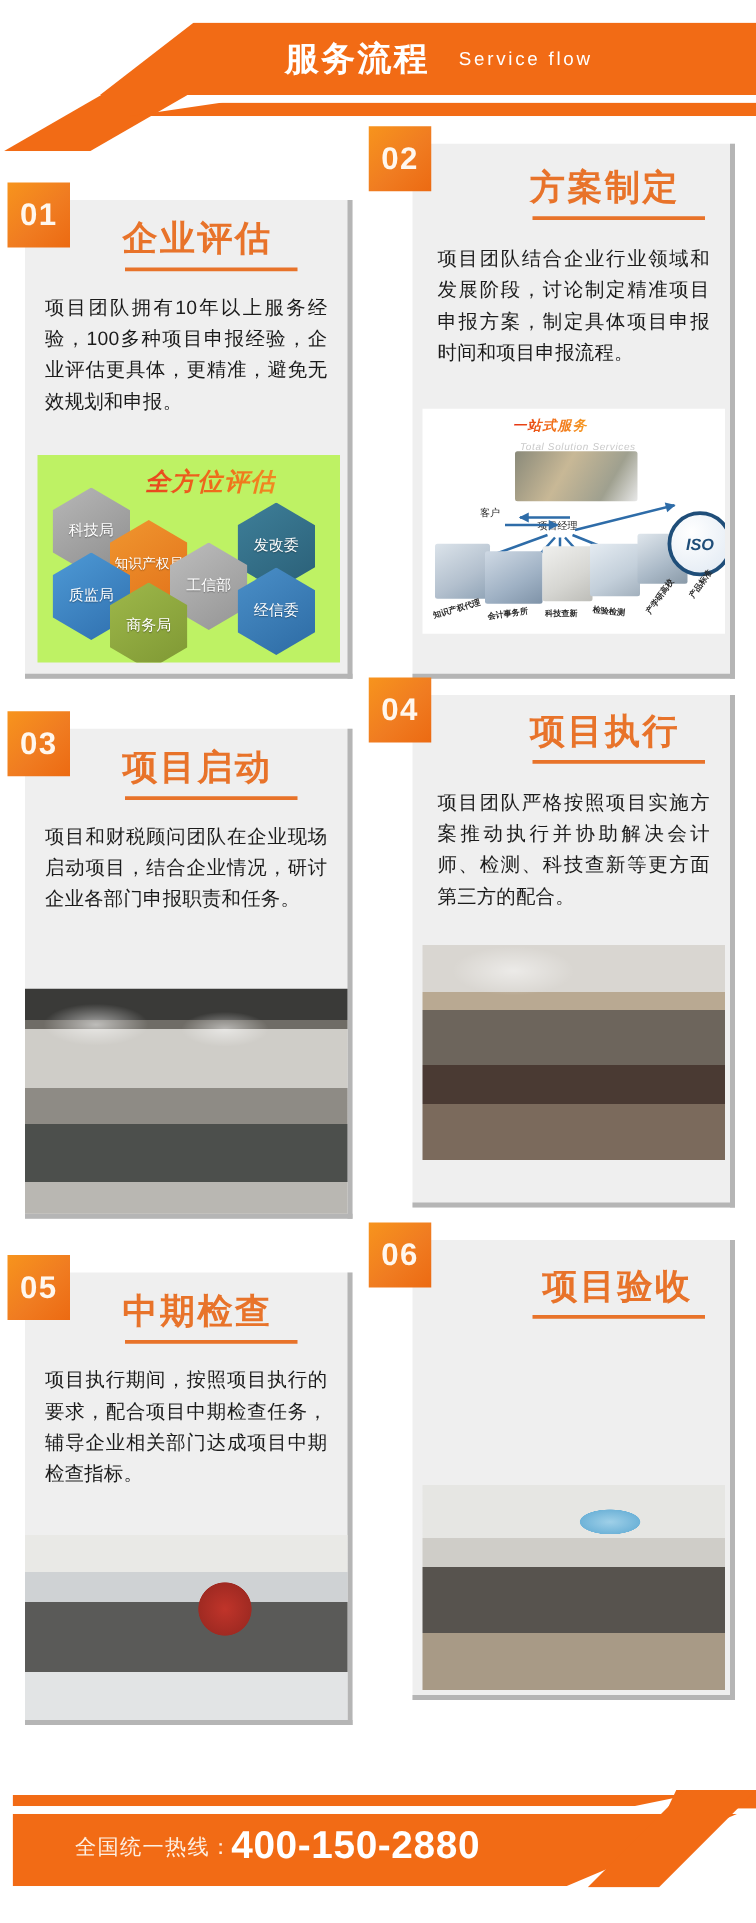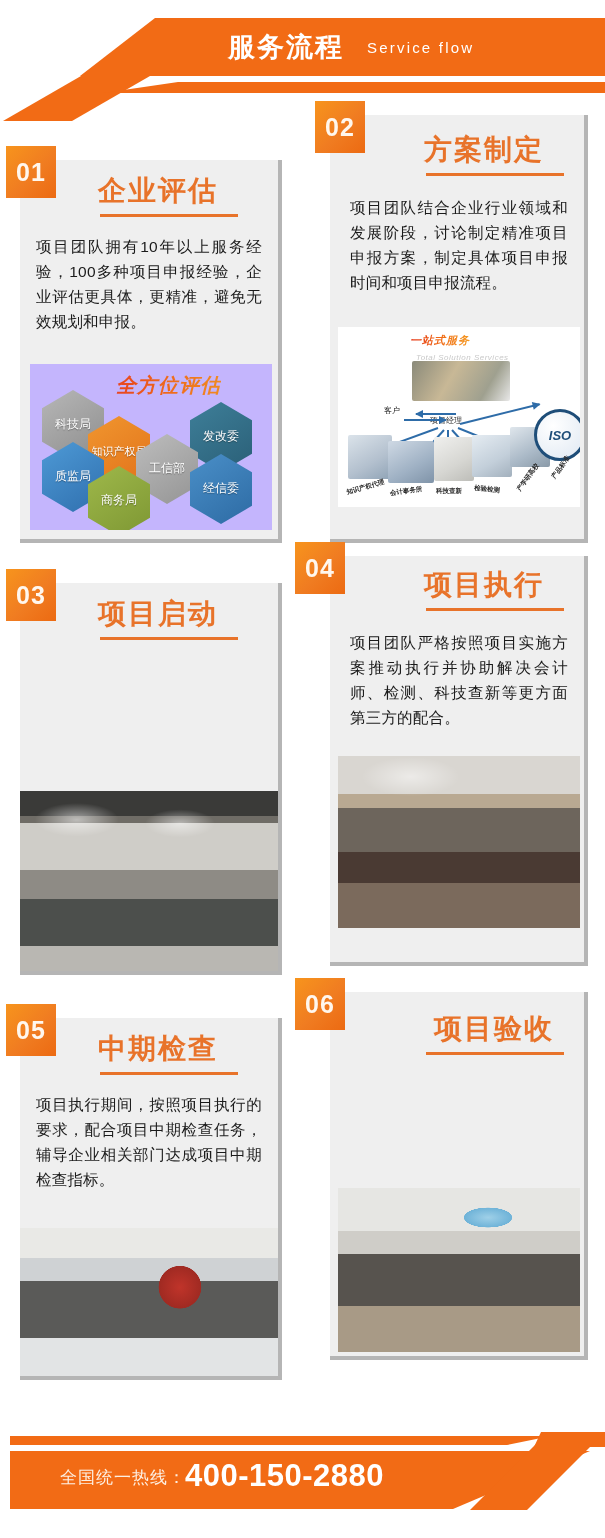--- a/index.html
+++ b/index.html
@@ -76,21 +76,21 @@
     font-size: 15.5px;
     line-height: 1.62;
     letter-spacing: 0.2px;
     text-align: justify;
   }
 
   
   .photo { position: absolute; overflow: hidden; background: #cfd3d6; }
 
   
-  .hexbox { background: #c4b5fd; }
+  .hexbox { background: #bef264; }
   .hex {
     position: absolute;
     width: 62px; height: 70px;
     clip-path: polygon(50% 0%, 100% 26%, 100% 74%, 50% 100%, 0% 74%, 0% 26%);
     display: flex; align-items: center; justify-content: center;
     color: #ffffff; font-size: 12px; font-weight: normal; line-height: 1.15;
     text-align: right; text-shadow: 0 1px 1px rgba(0,0,0,.35);
   }
   .hx-gray   { background: linear-gradient(145deg,#b7b7b7,#8d8d8d); }
   .hx-gray2  { background: linear-gradient(145deg,#bdbdbd,#949494); }
@@ -196,21 +196,21 @@
       <div class="hex hx-blue" style="left:12px;  top:78px;">质监局</div>
       <div class="hex hx-gray2" style="left:106px; top:70px;">工信部</div>
       <div class="hex hx-blue2" style="left:160px; top:90px;">经信委</div>
       <div class="hex hx-olive" style="left:58px;  top:102px;">商务局</div>
     </div>
   </div>
 </div>
 
 <div class="card" style="left:330px; top:115px; width:258px; height:428px;">
   <div class="card-inner">
-    <div class="badge" style="left:-35px; top:-14px;margin-left:20px;">02</div>
+    <div class="badge" style="left:-35px; top:-14px;">02</div>
     <div class="card-title" style="left:94px; top:16px;">方案制定</div>
     <div class="title-rule" style="left:96px; top:58px; width:138px;"></div>
     <div class="card-body" style="left:20px; top:80px; width:218px;">项目团队结合企业行业领域和发展阶段，讨论制定精准项目申报方案，制定具体项目申报时间和项目申报流程。</div>
 
     <div class="photo svcbox" style="left:8px; top:212px; width:242px; height:180px;">
       <div class="svc-title" style="left:72px; top:6px;">一站式服务</div>
       <div class="svc-sub" style="left:78px; top:26px;">Total Solution Services</div>
 
       <div class="svc-node" style="left:74px; top:34px; width:98px; height:40px;
            background:linear-gradient(120deg,#8a8a7a,#c8b896 40%,#9fa08f 75%,#e8e8e8);"></div>
@@ -247,20 +247,21 @@
       <div class="svc-lbl" style="left:210px; top:136px; transform:rotate(-54deg);">产品标准</div>
     </div>
   </div>
 </div>
 
 <div class="card" style="left:20px; top:583px; width:262px; height:392px;">
   <div class="card-inner">
     <div class="badge" style="left:-14px; top:-14px;">03</div>
     <div class="card-title" style="left:78px; top:12px;">项目启动</div>
     <div class="title-rule" style="left:80px; top:54px; width:138px;"></div>
+    <div class="card-body" style="left:16px; top:74px; width:226px;">项目和财税顾问团队在企业现场启动项目，结合企业情况，研讨企业各部门申报职责和任务。</div>
 
     <div class="photo" style="left:0px; top:208px; width:258px; height:180px;
          background:
            radial-gradient(ellipse 60px 24px at 22% 16%, rgba(255,255,255,.55), transparent 70%),
            radial-gradient(ellipse 50px 20px at 62% 18%, rgba(255,255,255,.5), transparent 70%),
            linear-gradient(#3a3a38 0 14%, #6f6c66 14% 18%, #cfcdc8 18% 44%, #8e8b85 44% 60%, #4c4f4c 60% 86%, #b9b7b2 86% 100%);"></div>
   </div>
 </div>
 
 <div class="card" style="left:330px; top:556px; width:258px; height:410px;">

